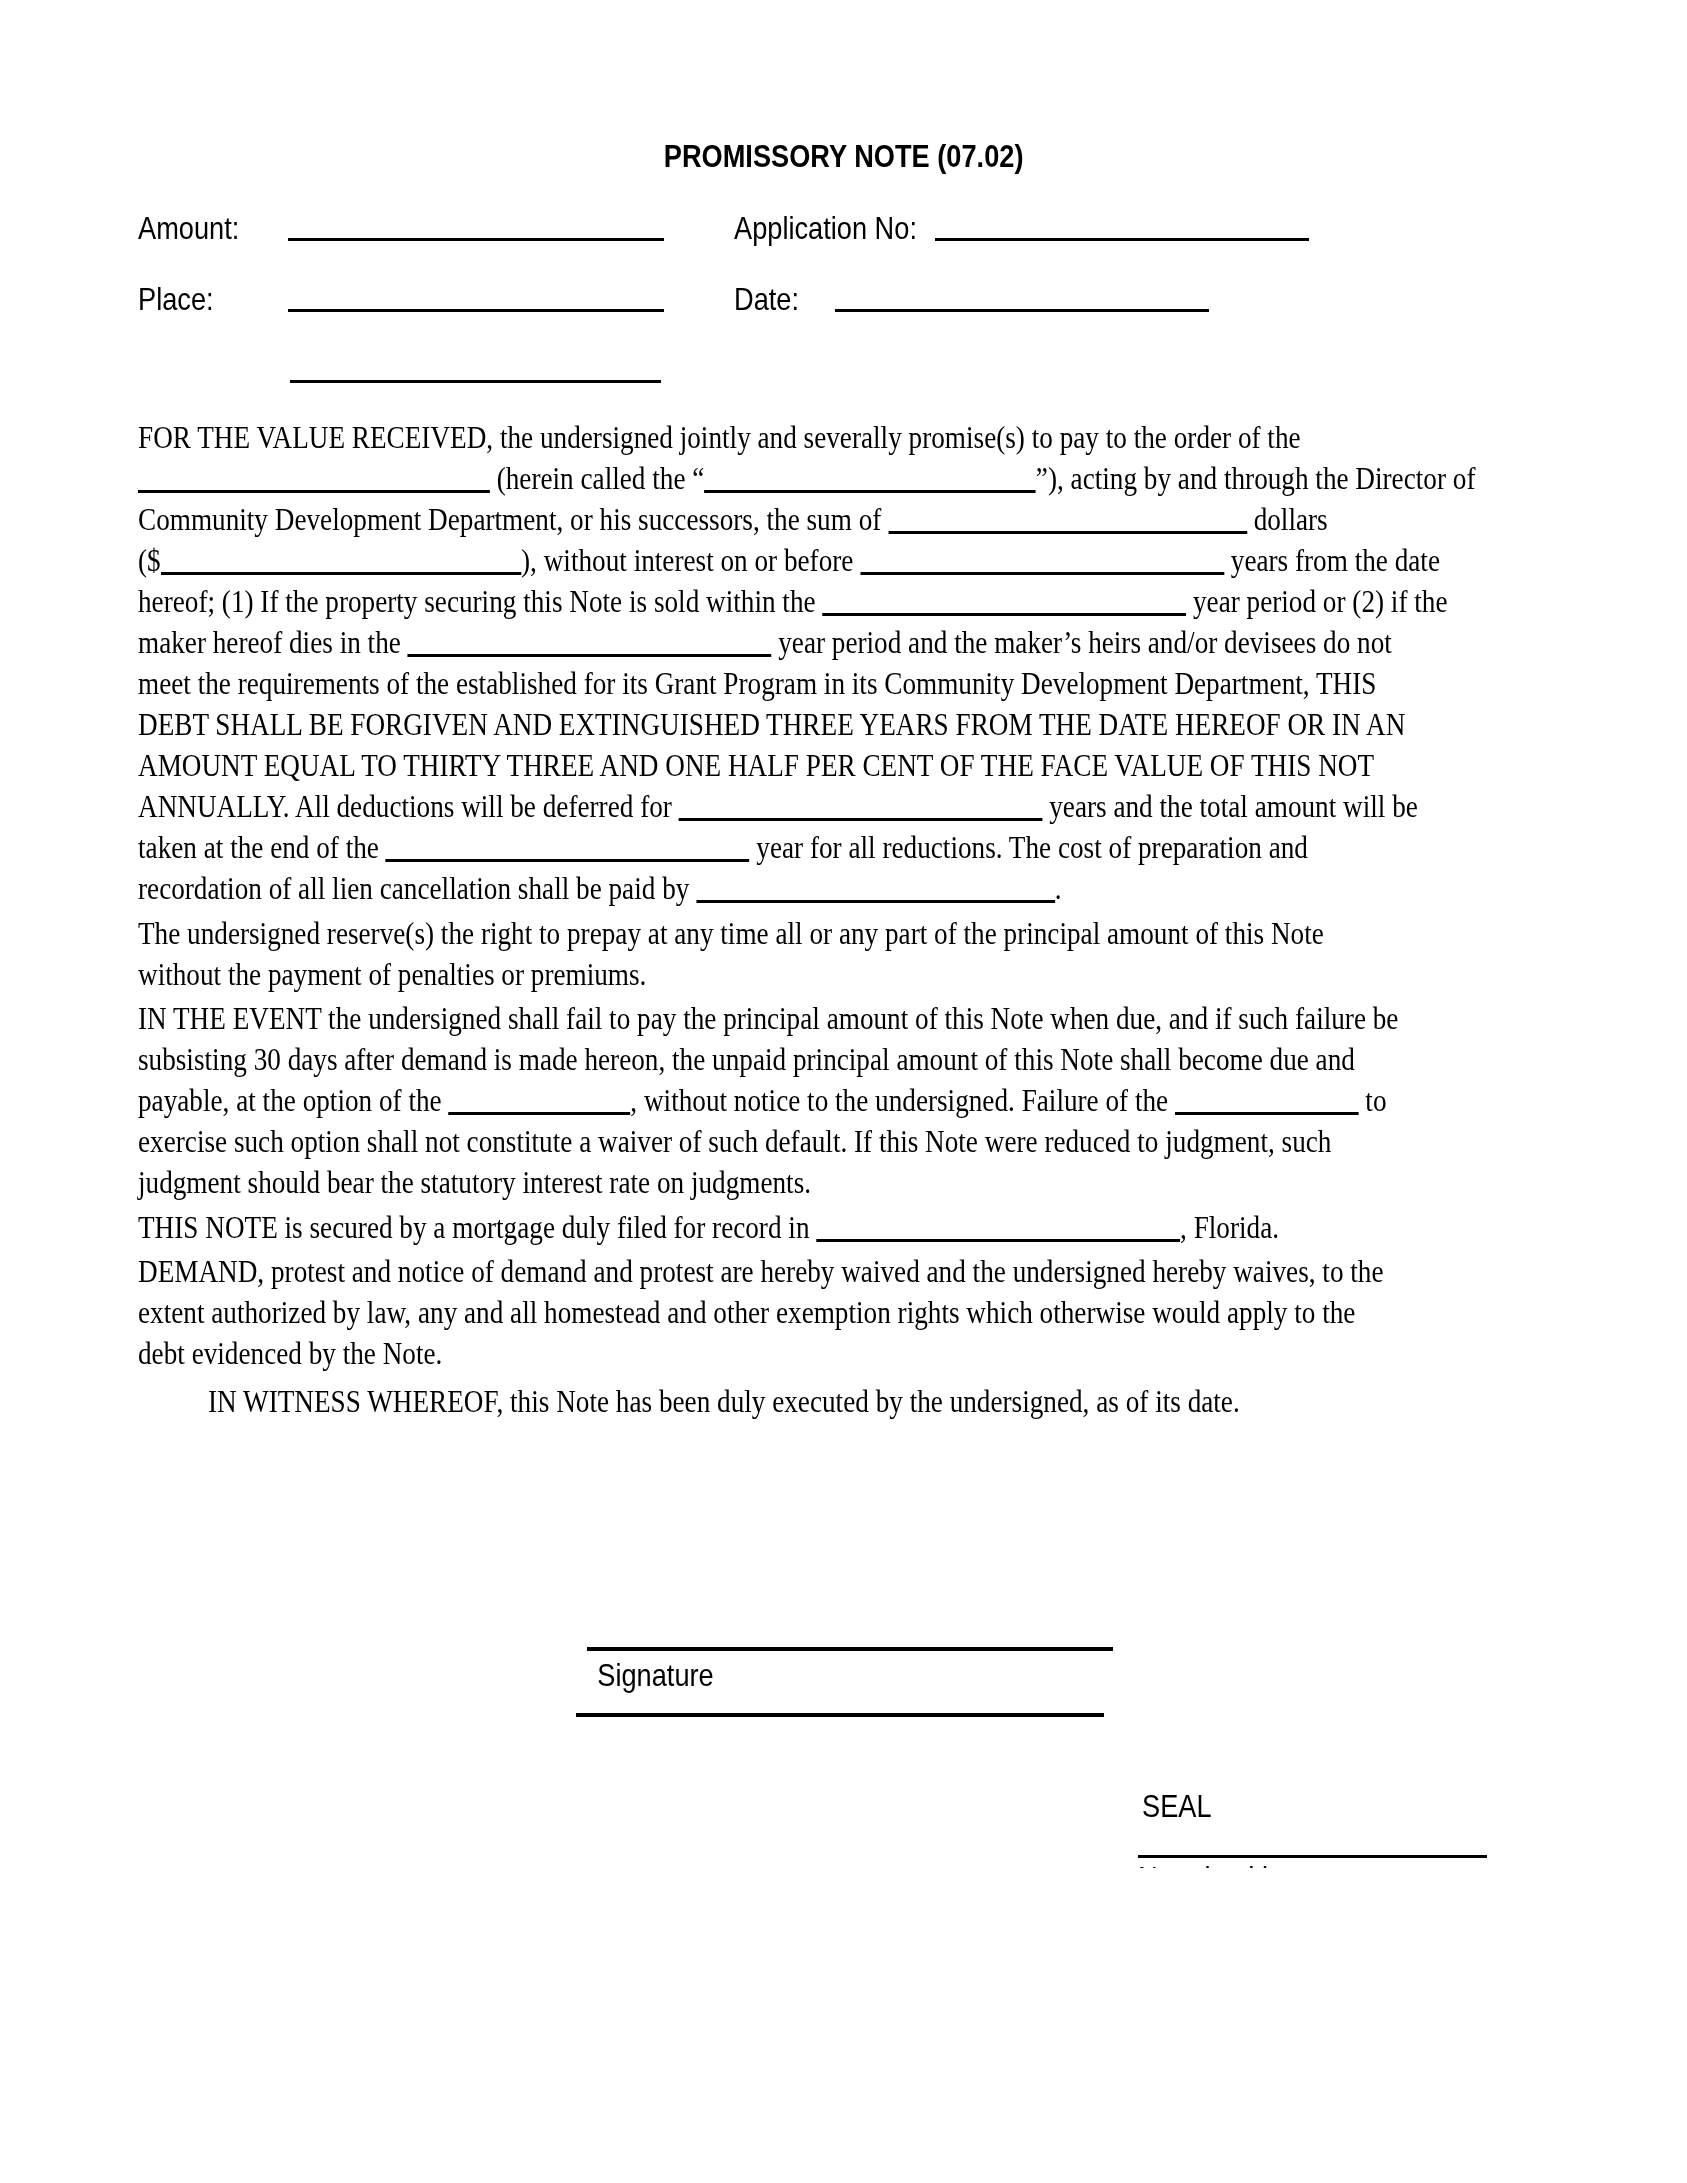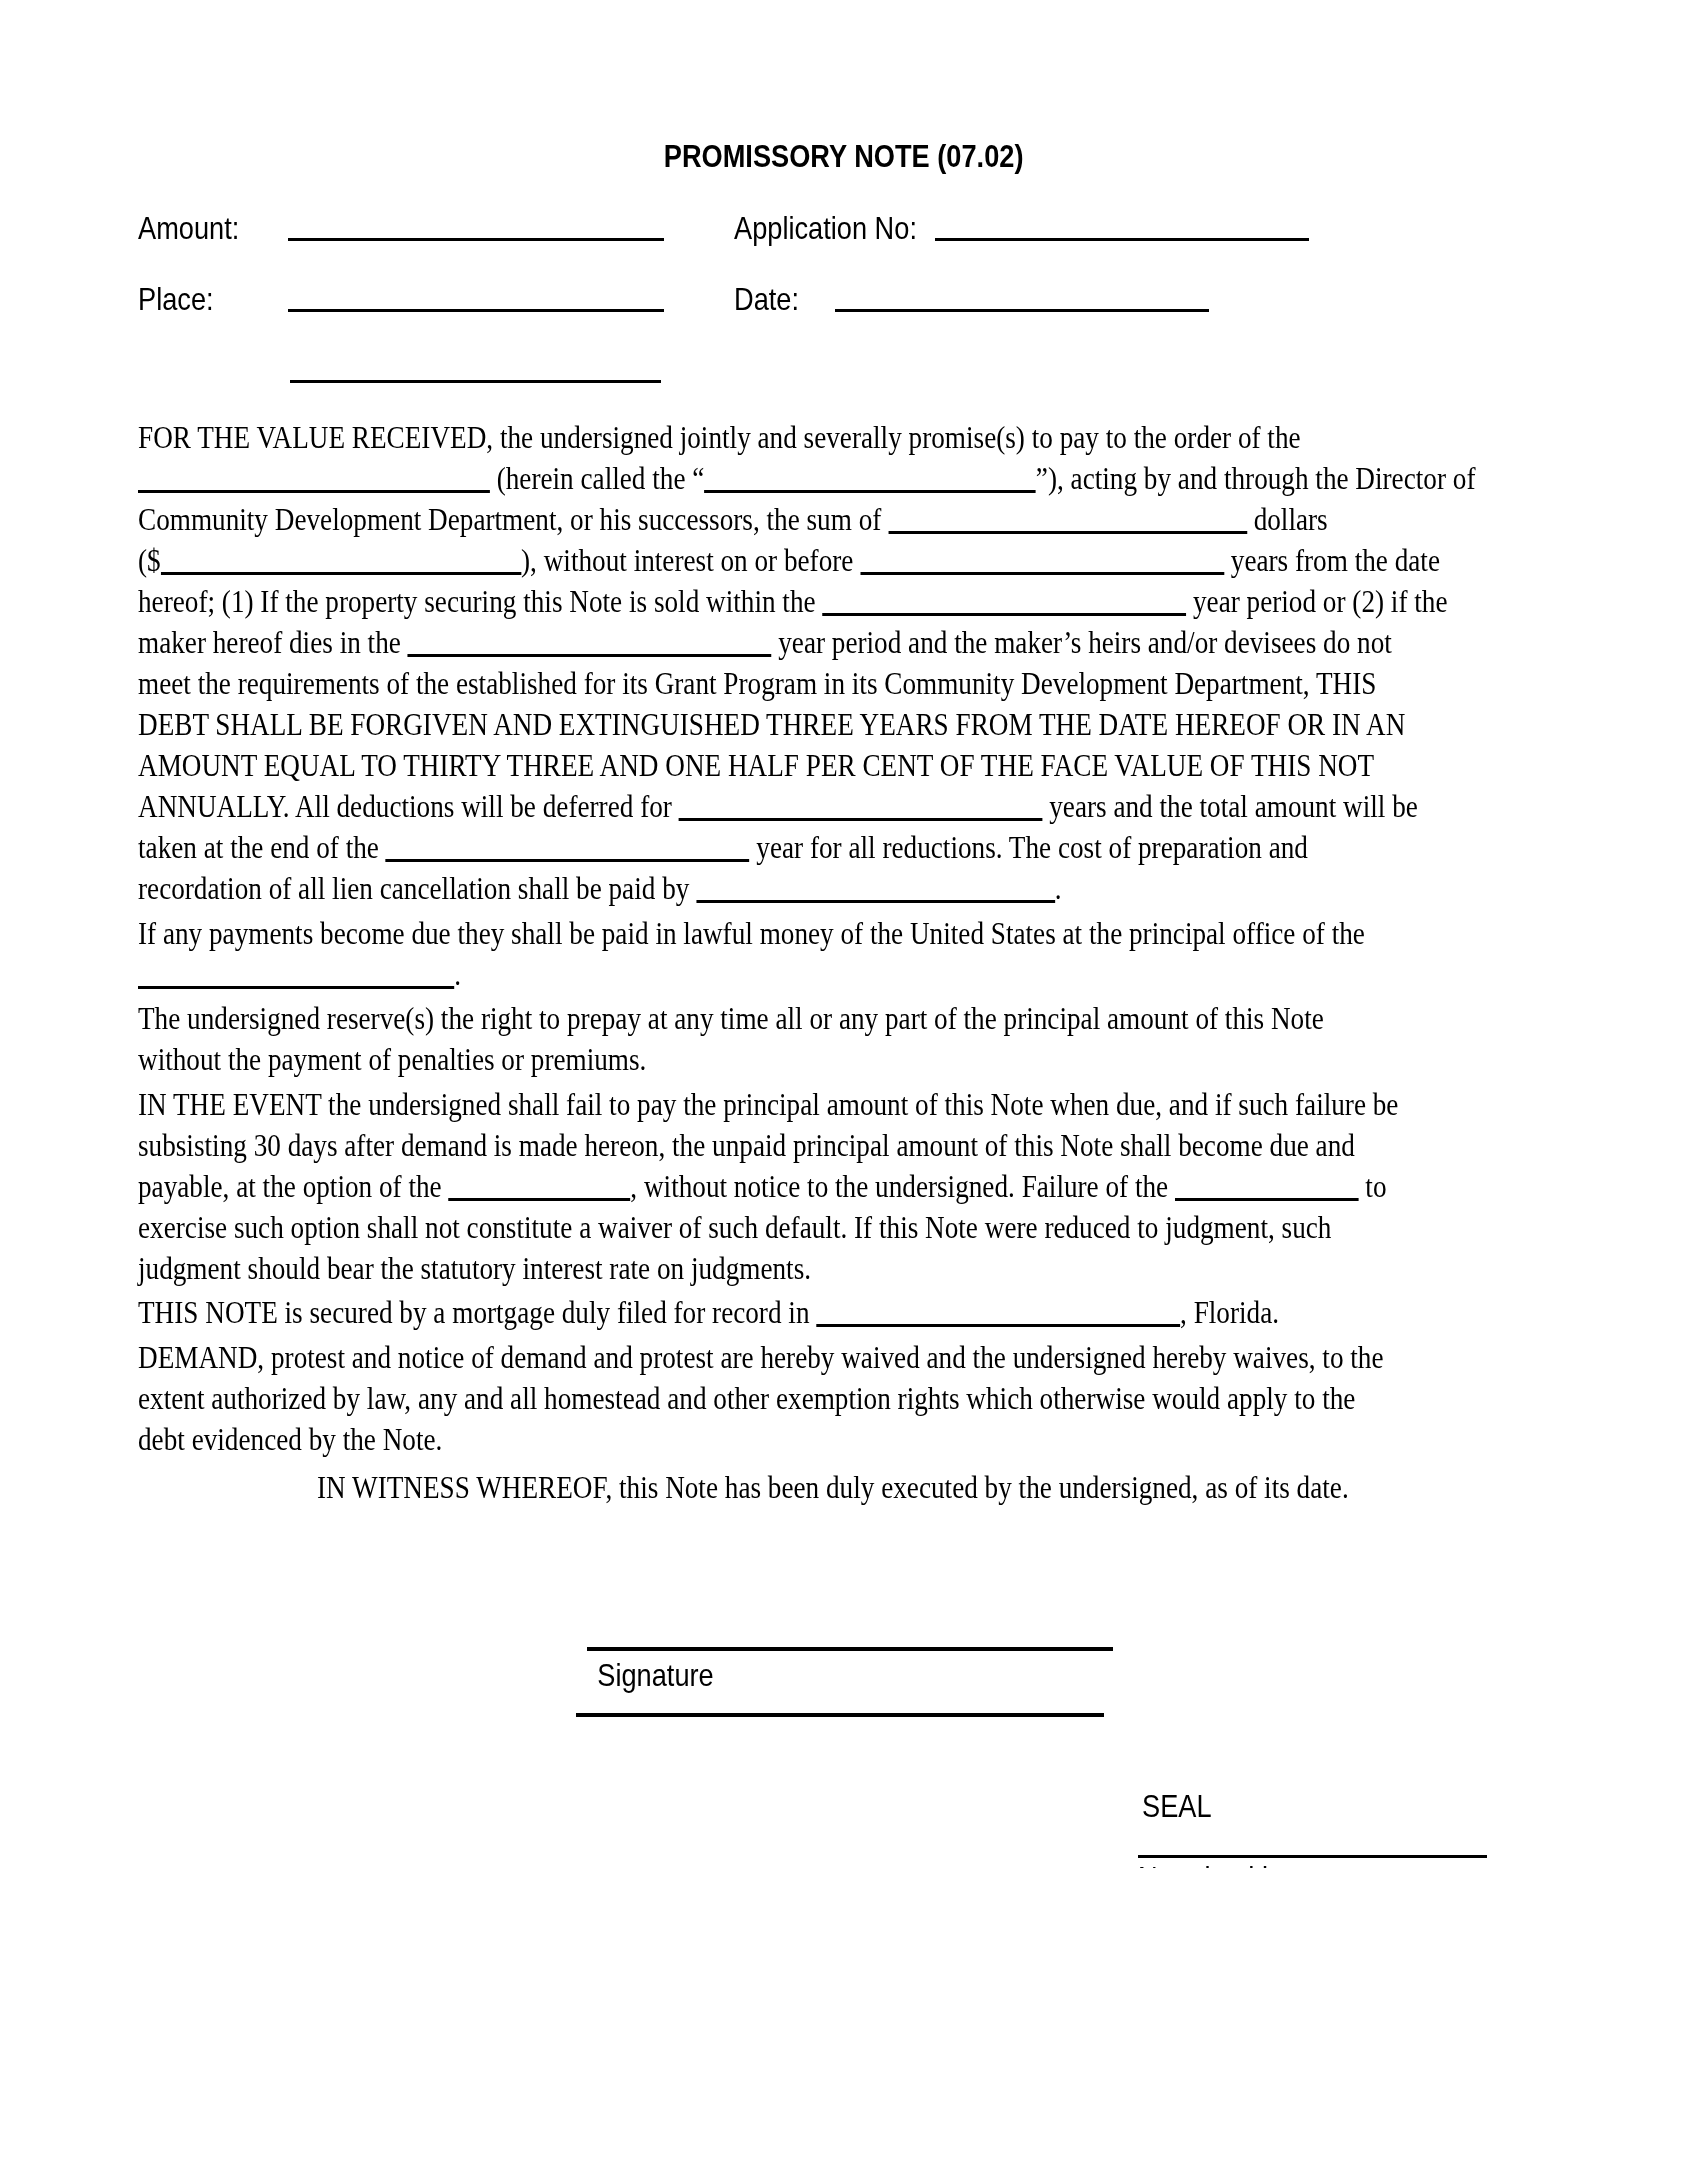--- a/index.html
+++ b/index.html
@@ -25,21 +25,21 @@
   .label {
     position: absolute;
     white-space: nowrap;
     transform: scaleX(0.85);
     transform-origin: 0 50%;
   }
   .rule { position: absolute; height: 0; border-top: 3.5px solid #000; }
   .rule.thick { border-top-width: 4.4px; }
   .body { position: absolute; left: 138px; top: 417px; width: 1412px; font-family: Liberation Serif, serif; }
   .para { margin: 0 0 3.5px 0; }
-  .para.witness { margin-top: 7px; text-align: right; }
+  .para.witness { margin-top: 7px; }
   .para.indent .line { margin-left: 70px; }
   .line {
     white-space: nowrap;
     height: 41px;
     transform: scaleX(0.85);
     transform-origin: 0 50%;
   }
   .blank {
     display: inline-block;
     height: 15.7px;
@@ -80,24 +80,20 @@
         <div class="line"><span>hereof; (1) If the property securing this Note is sold within the </span><span class="blank" style="width: 428px;"></span><span> year period or (2) if the</span></div>
         <div class="line"><span>maker hereof dies in the </span><span class="blank" style="width: 428px;"></span><span> year period and the maker’s heirs and/or devisees do not</span></div>
         <div class="line"><span>meet the requirements of the established for its Grant Program in its Community Development Department, THIS</span></div>
         <div class="line"><span>DEBT SHALL BE FORGIVEN AND EXTINGUISHED THREE YEARS FROM THE DATE HEREOF OR IN AN</span></div>
         <div class="line"><span>AMOUNT EQUAL TO THIRTY THREE AND ONE HALF PER CENT OF THE FACE VALUE OF THIS NOT</span></div>
         <div class="line"><span>ANNUALLY. All deductions will be deferred for </span><span class="blank" style="width: 428px;"></span><span> years and the total amount will be</span></div>
         <div class="line"><span>taken at the end of the </span><span class="blank" style="width: 428px;"></span><span> year for all reductions. The cost of preparation and</span></div>
         <div class="line"><span>recordation of all lien cancellation shall be paid by </span><span class="blank" style="width: 422px;"></span><span>.</span></div>
       </div>
       <div class="para">
-        <div class="line"><span>If any payments become due they shall be paid in lawful money of the United States at the principal office of the</span></div>
-        <div class="line"><span class="blank" style="width: 372px;"></span><span>.</span></div>
-      </div>
-      <div class="para">
         <div class="line"><span>The undersigned reserve(s) the right to prepay at any time all or any part of the principal amount of this Note</span></div>
         <div class="line"><span>without the payment of penalties or premiums.</span></div>
       </div>
       <div class="para">
         <div class="line"><span>IN THE EVENT the undersigned shall fail to pay the principal amount of this Note when due, and if such failure be</span></div>
         <div class="line"><span>subsisting 30 days after demand is made hereon, the unpaid principal amount of this Note shall become due and</span></div>
         <div class="line"><span>payable, at the option of the </span><span class="blank" style="width: 214px;"></span><span>, without notice to the undersigned. Failure of the </span><span class="blank" style="width: 216px;"></span><span> to</span></div>
         <div class="line"><span>exercise such option shall not constitute a waiver of such default. If this Note were reduced to judgment, such</span></div>
         <div class="line"><span>judgment should bear the statutory interest rate on judgments.</span></div>
       </div>

